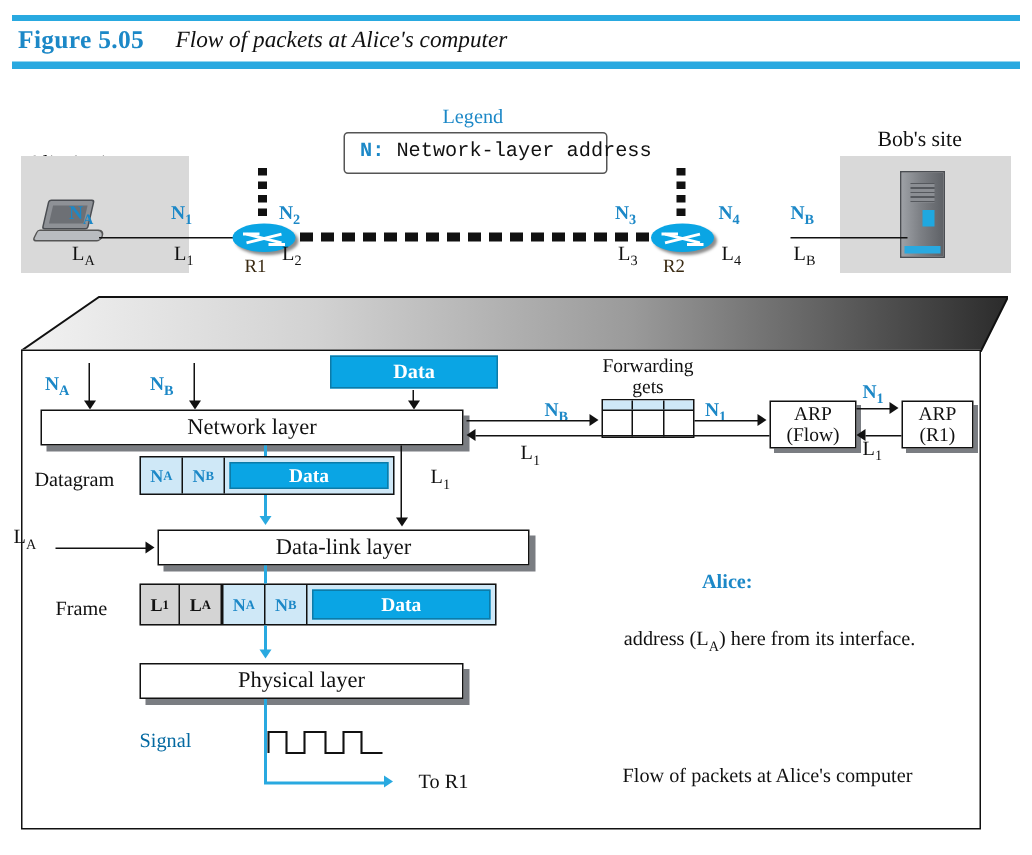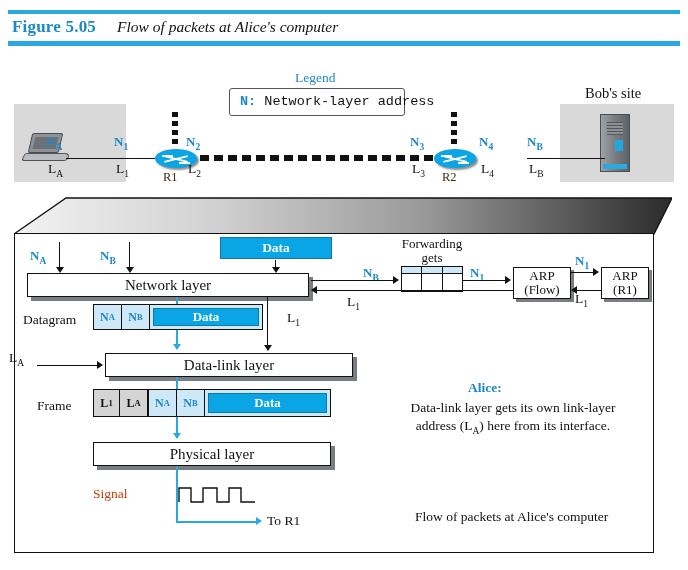--- a/index.html
+++ b/index.html
@@ -191,21 +191,21 @@
     font-size: 13.5px; color: #1c88c7;
   }
   .note-body {
     position: absolute; font-family: "Liberation Serif", serif; font-size: 13.5px;
     color: #111; text-align: center; line-height: 18px; white-space: nowrap;
   }
   .cap-in {
     position: absolute; font-family: "Liberation Serif", serif; font-size: 13.5px; color: #111;
     white-space: nowrap;
   }
-  .sig-label { position:absolute; font-family:"Liberation Serif", serif; font-size:13.5px; color:#c2410c; }
+  .sig-label { position:absolute; font-family:"Liberation Serif", serif; font-size:13.5px; color:#0369a1; }
   .tor { position:absolute; font-family:"Liberation Serif", serif; font-size:13.5px; color:#111; white-space:nowrap; }
   .fwd-cap { position:absolute; font-family:"Liberation Serif", serif; font-size:13px; color:#111; text-align:center; line-height:14px; }
 </style>
 </head>
 <body>
 
 <div id="page">
 
   <div class="hdr-rule-top"></div>
   <div class="fig-num">Figure 5.05</div>
@@ -407,32 +407,32 @@
             <sub>B</sub>
           </div>
         <div class="pdu-data">Data</div>
       </div>
     </div>
 
     <div class="vline cy" style="left:161px; top:143px; height:12px;"></div>
     <div class="vline cy" style="left:161px; top:183px; height:18px;"></div>
     <div class="arrow-d cy" style="left:157.5px; top:199px;"></div>
 
-    <div class="layer" style="left:78px; top:208px; width:238px; height:24px;">Physical layer</div>
+    <div class="layer" style="left:78px; top:208px; width:216px; height:24px;">Physical layer</div>
 
     <div class="sig-label" style="left:78px; top:252px;">Signal</div>
     <div class="vline cy" style="left:161px; top:232px; height:56px;"></div>
     <div class="hline cy" style="left:161px; top:287px; width:82px;"></div>
     <div class="arrow-r cy" style="left:241px; top:283px;"></div>
     <svg style="position:absolute; left:162px; top:248px;" width="80" height="22" viewBox="0 0 80 22">
       <polyline points="2,20 2,6 14,6 14,20 26,20 26,6 40,6 40,20 52,20 52,6 64,6 64,20 78,20" fill="none" stroke="#111" stroke-width="1.4"></polyline>
     </svg>
-    <div class="tor" style="left:252px; top:279px;">To R1</div>
+    <div class="tor" style="left:264px; top:279px;">To R1</div>
 
     <div class="note-title" style="left:453px; top:146px;">Alice:</div>
     <div class="note-body" style="left:358px; top:165px; width:280px;">
-      <span>Data-link layer gets its own link-layer</span><br>
+      <br>
       <span>address (L</span><sub style="font-size:9.5px;">A</sub><span>) here from its interface.</span>
     </div>
 
     <div class="cap-in" style="left:400px; top:275px;">Flow of packets at Alice's computer</div>
   </div>
 </div>
 
 </body></html>

